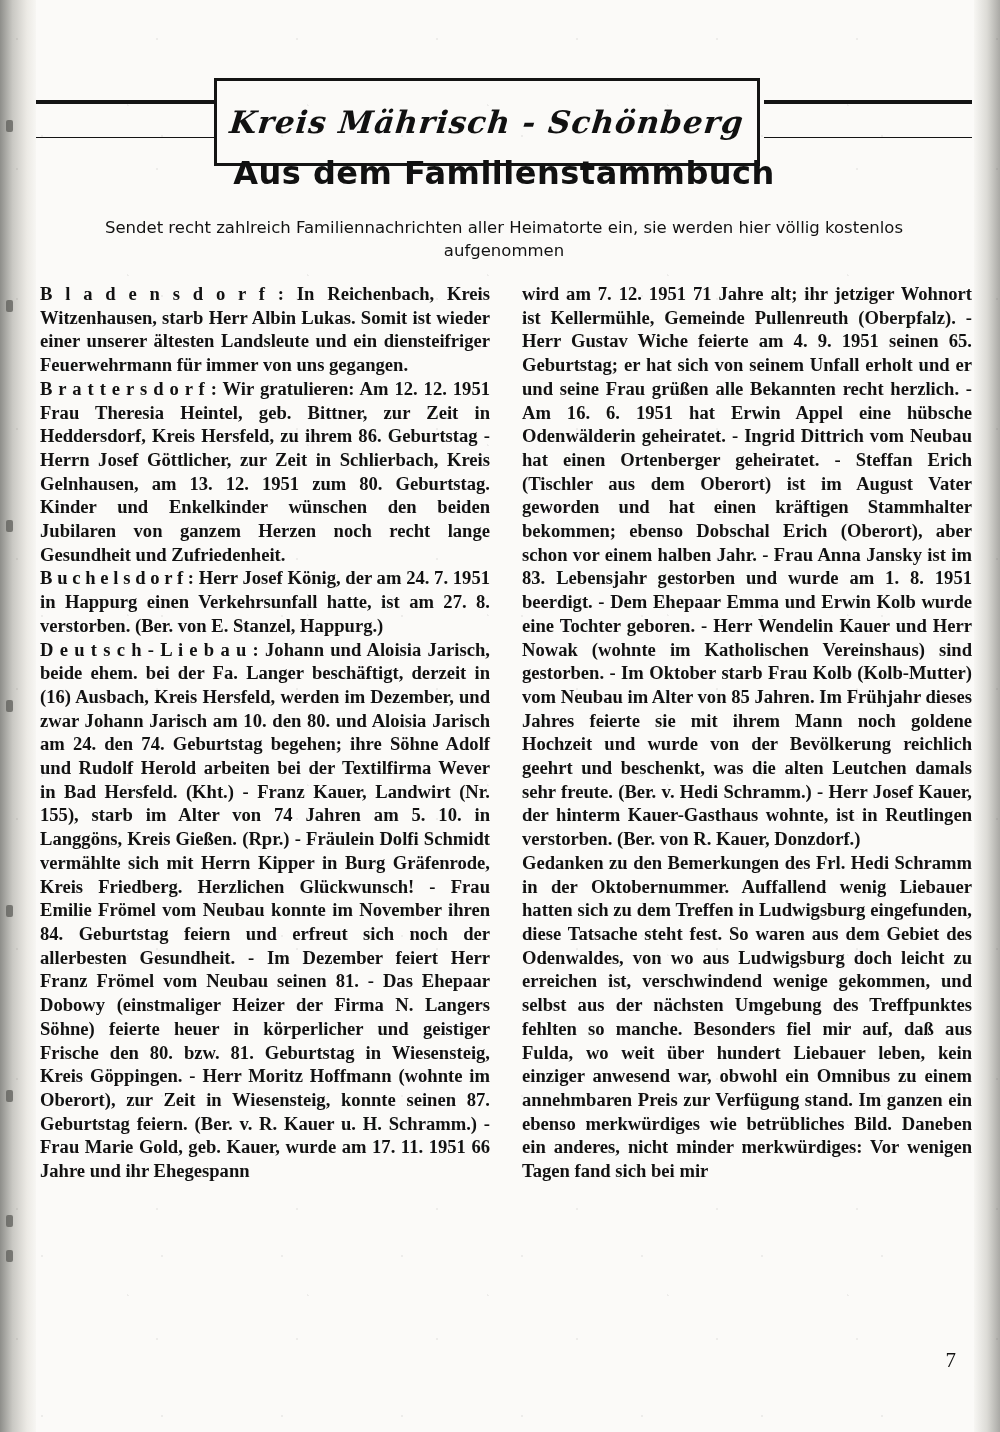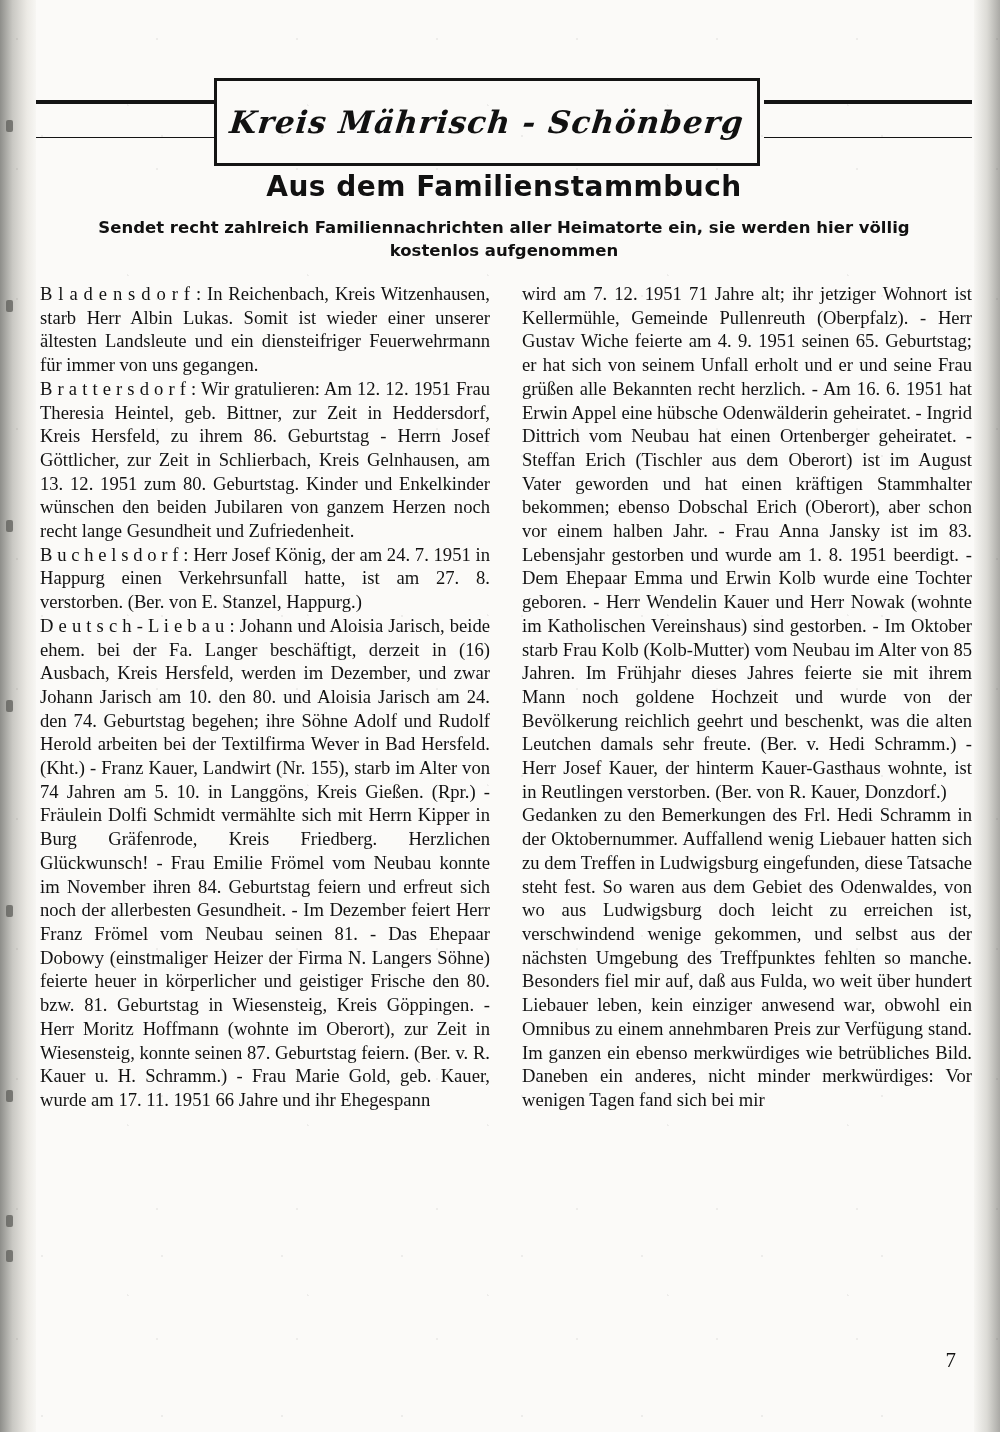--- a/index.html
+++ b/index.html
@@ -112,50 +112,51 @@
     letter-spacing: 1px;
     color: #111111;
     white-space: nowrap;
     transform: skewX(-6deg);
   }
 
   .section-heading {
     position: absolute;
     left: 36px;
     right: 28px;
-    top: 170px;
+    top: 154px;
     text-align: center;
     font-family: "DejaVu Sans", sans-serif;
     font-weight: 700;
-    font-size: 28px;
+    font-size: 32px;
     letter-spacing: .5px;
     color: #111111;
   }
   .section-subheading {
     position: absolute;
     left: 52px;
     right: 44px;
     top: 216px;
     text-align: center;
     font-family: "DejaVu Sans", sans-serif;
-    font-weight: 700;
+    font-weight: 400;
     font-size: 16.5px;
     line-height: 1.42;
     color: #111111;
   }
 
   
   .columns {
     position: absolute;
     left: 40px;
     right: 28px;
     top: 282px;
     height: 1040px;
     display: flex;
     gap: 32px;
+    font-weight: bold;
   }
   .col {
     width: 452px;
     font-size: 18.6px;
     line-height: 1.275;
     text-align: justify;
     text-justify: inter-word;
     hyphens: manual;
     color: #121212;
   }

